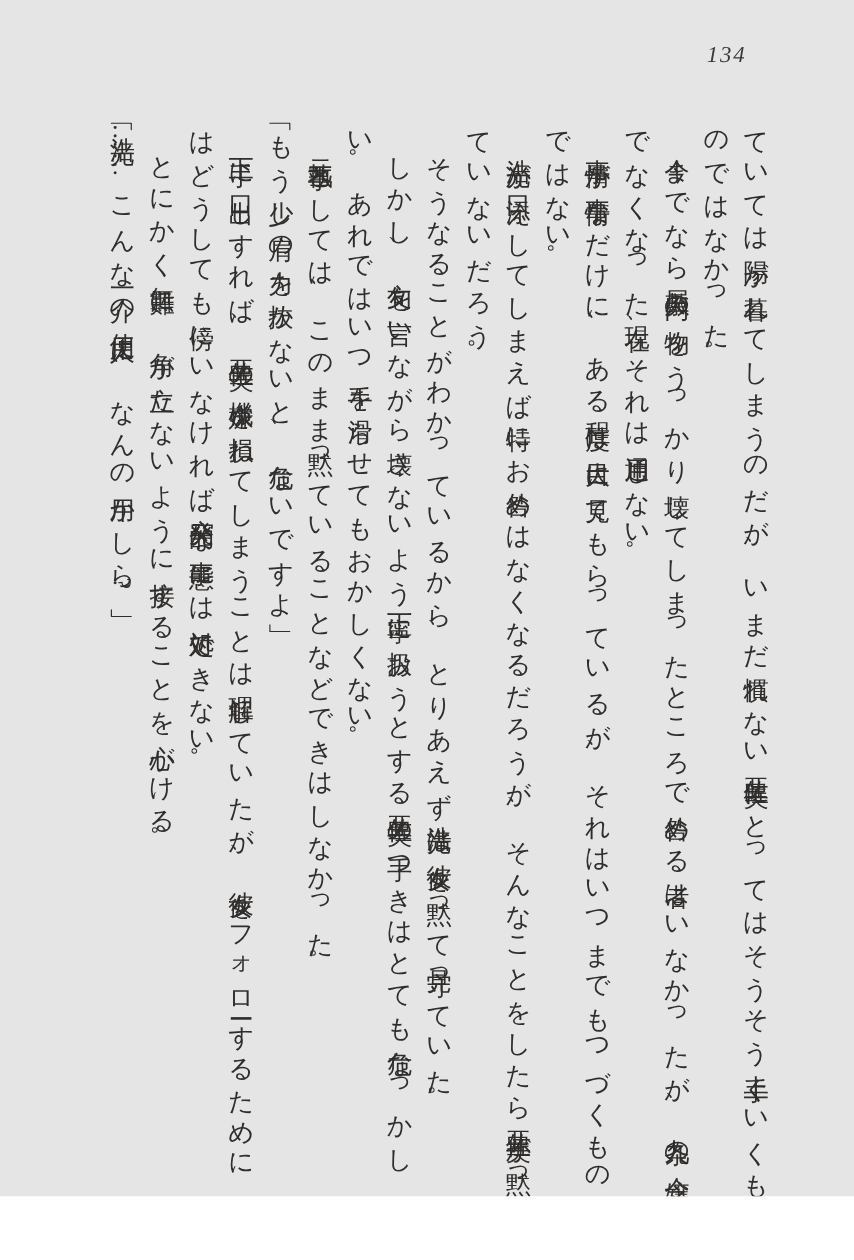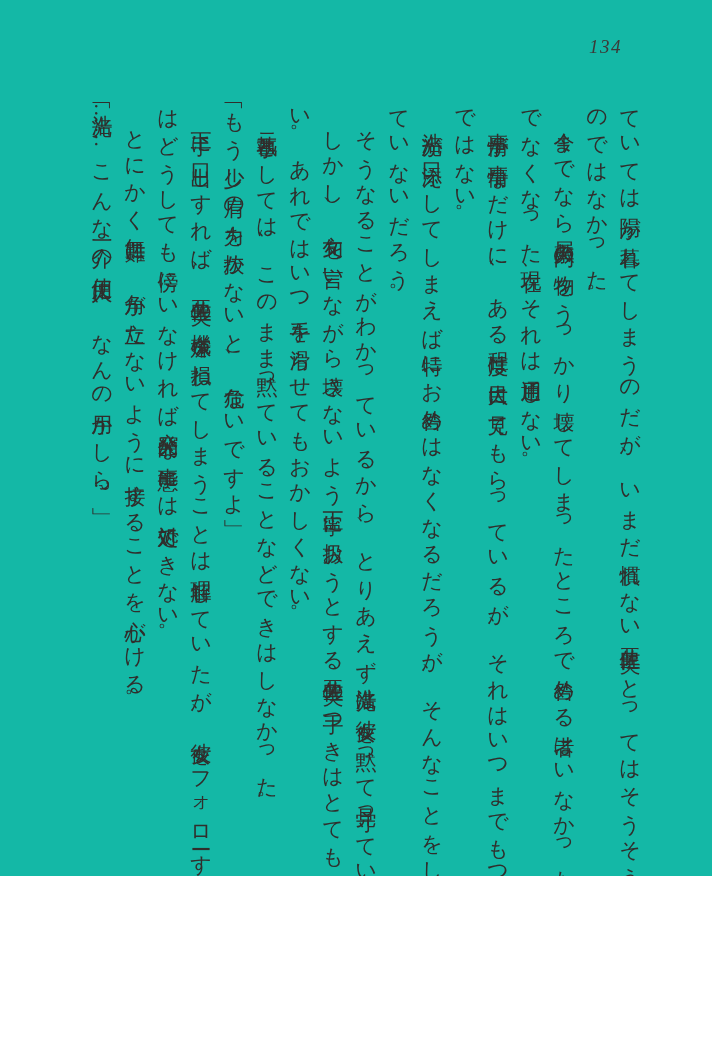--- a/index.html
+++ b/index.html
@@ -3,22 +3,22 @@
 <meta charset="utf-8">
 <style>
   html, body {
     margin: 0;
     padding: 0;
     background: #ffffff;
   }
   .page {
     position: relative;
     width: 712px;
-    height: 876px;
-    background: #14b8a6;
+    height: 997px;
+    background: #e5e5e5;
     overflow: hidden;
     font-family: "Liberation Serif", "DejaVu Serif", serif;
     text-decoration: underline;
   }
   .page-number {
     position: absolute;
     top: 36px;
     right: 90px;
     font-style: italic;
     font-size: 19px;

